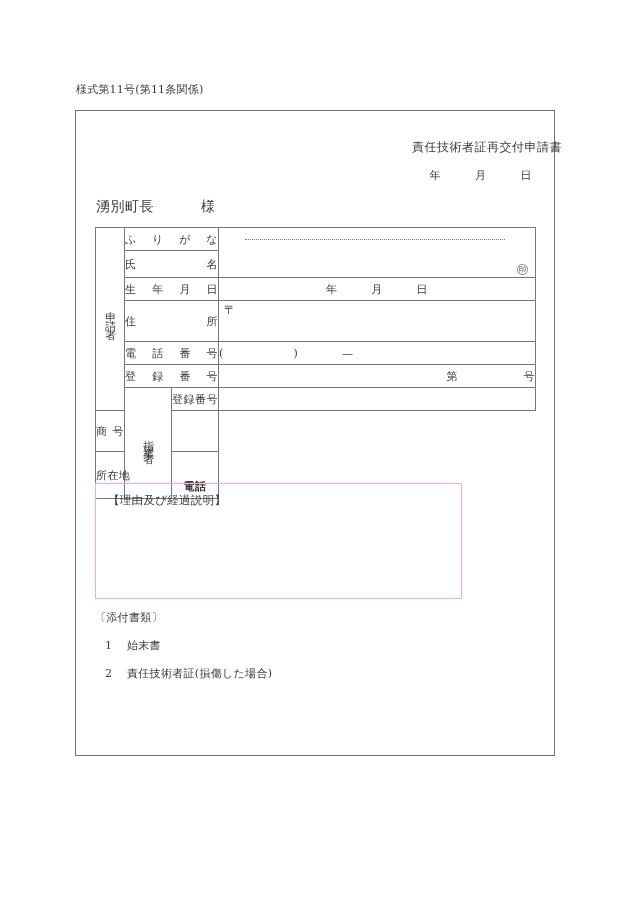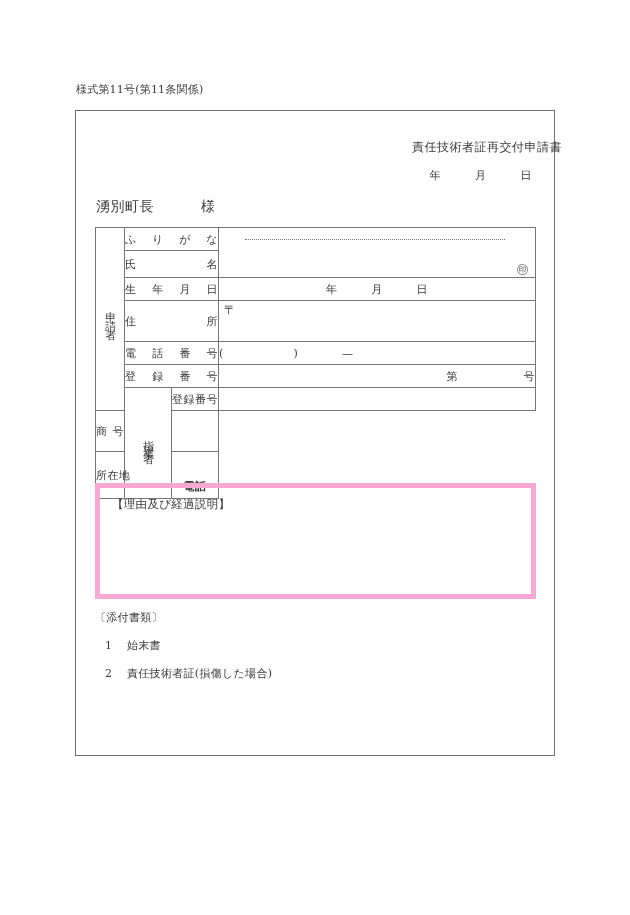--- a/index.html
+++ b/index.html
@@ -167,24 +167,24 @@
     right: 0;
     bottom: 4px;
     text-align: center;
     font-size: 11px;
   }
 
   
   .reason-box {
     position: absolute;
     left: 19px;
-    width: 441px;
+    width: 367px;
     top: 372px;
     height: 116px;
-    border: 5px solid #f9a8d4;
+    border: 1px solid #f9a8d4;
     box-sizing: border-box;
   }
   .reason-label {
     position: absolute;
     left: 12px;
     top: 9px;
     font-size: 11.5px;
     letter-spacing: 0.3px;
   }
 

